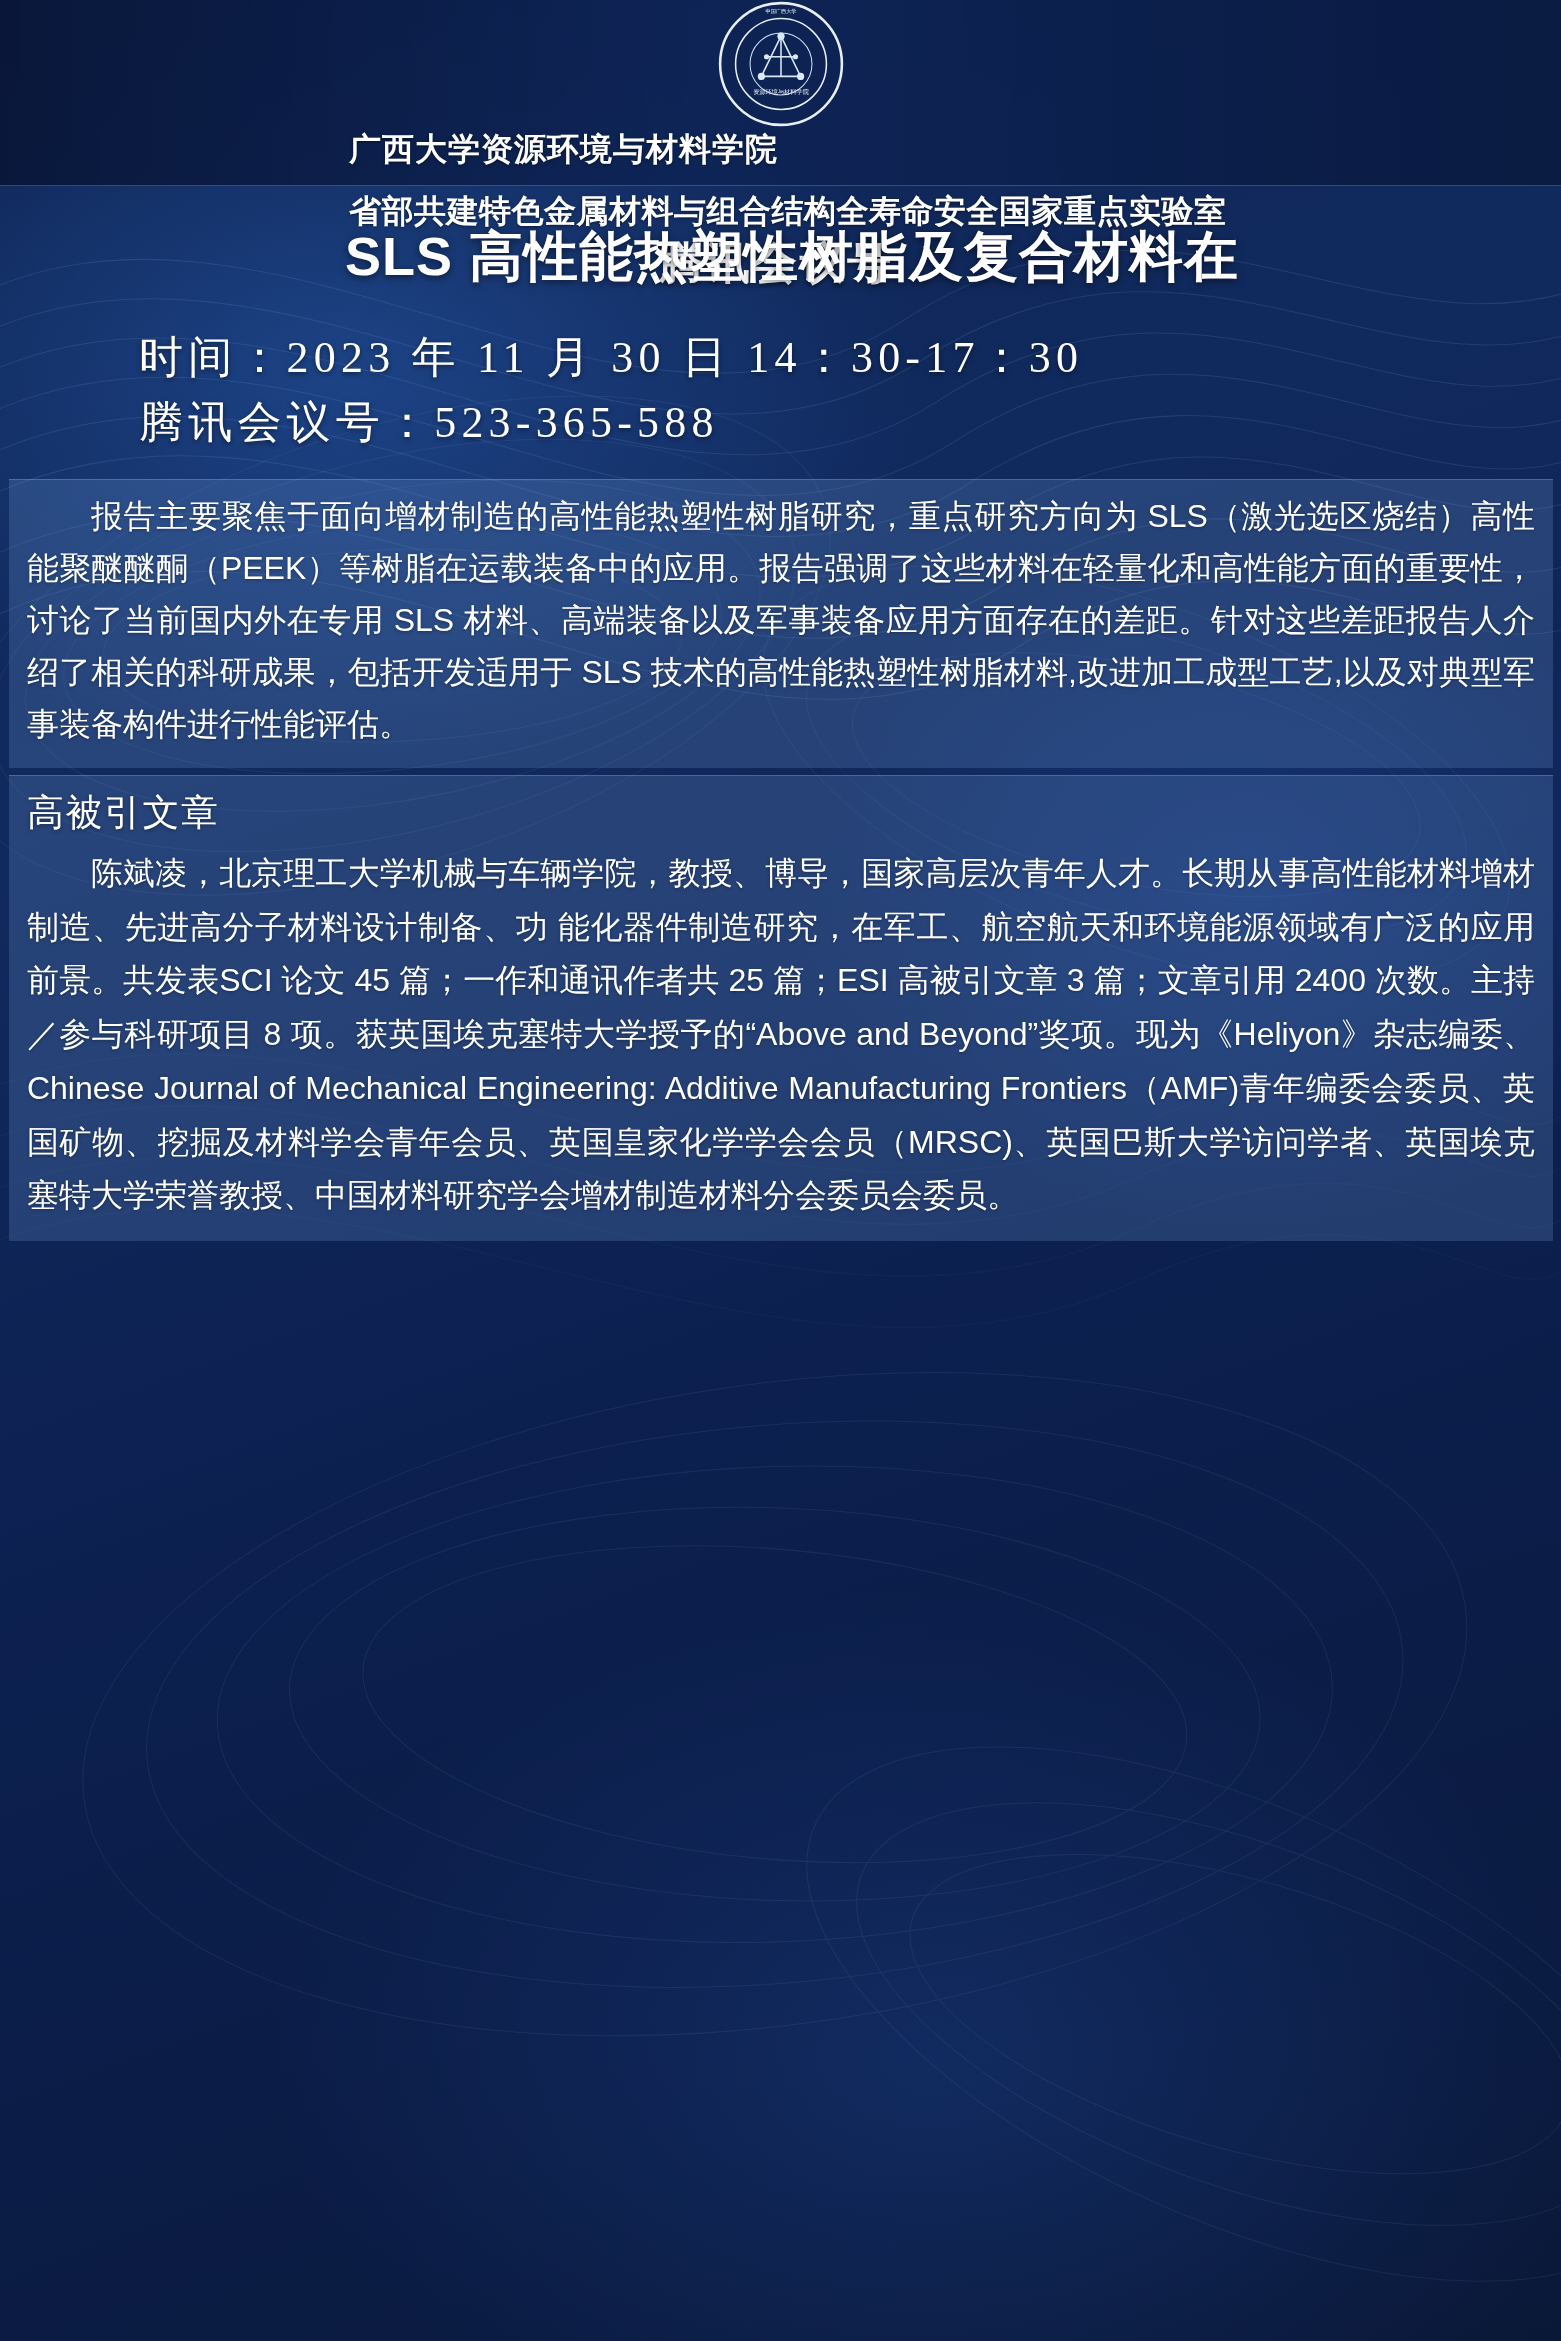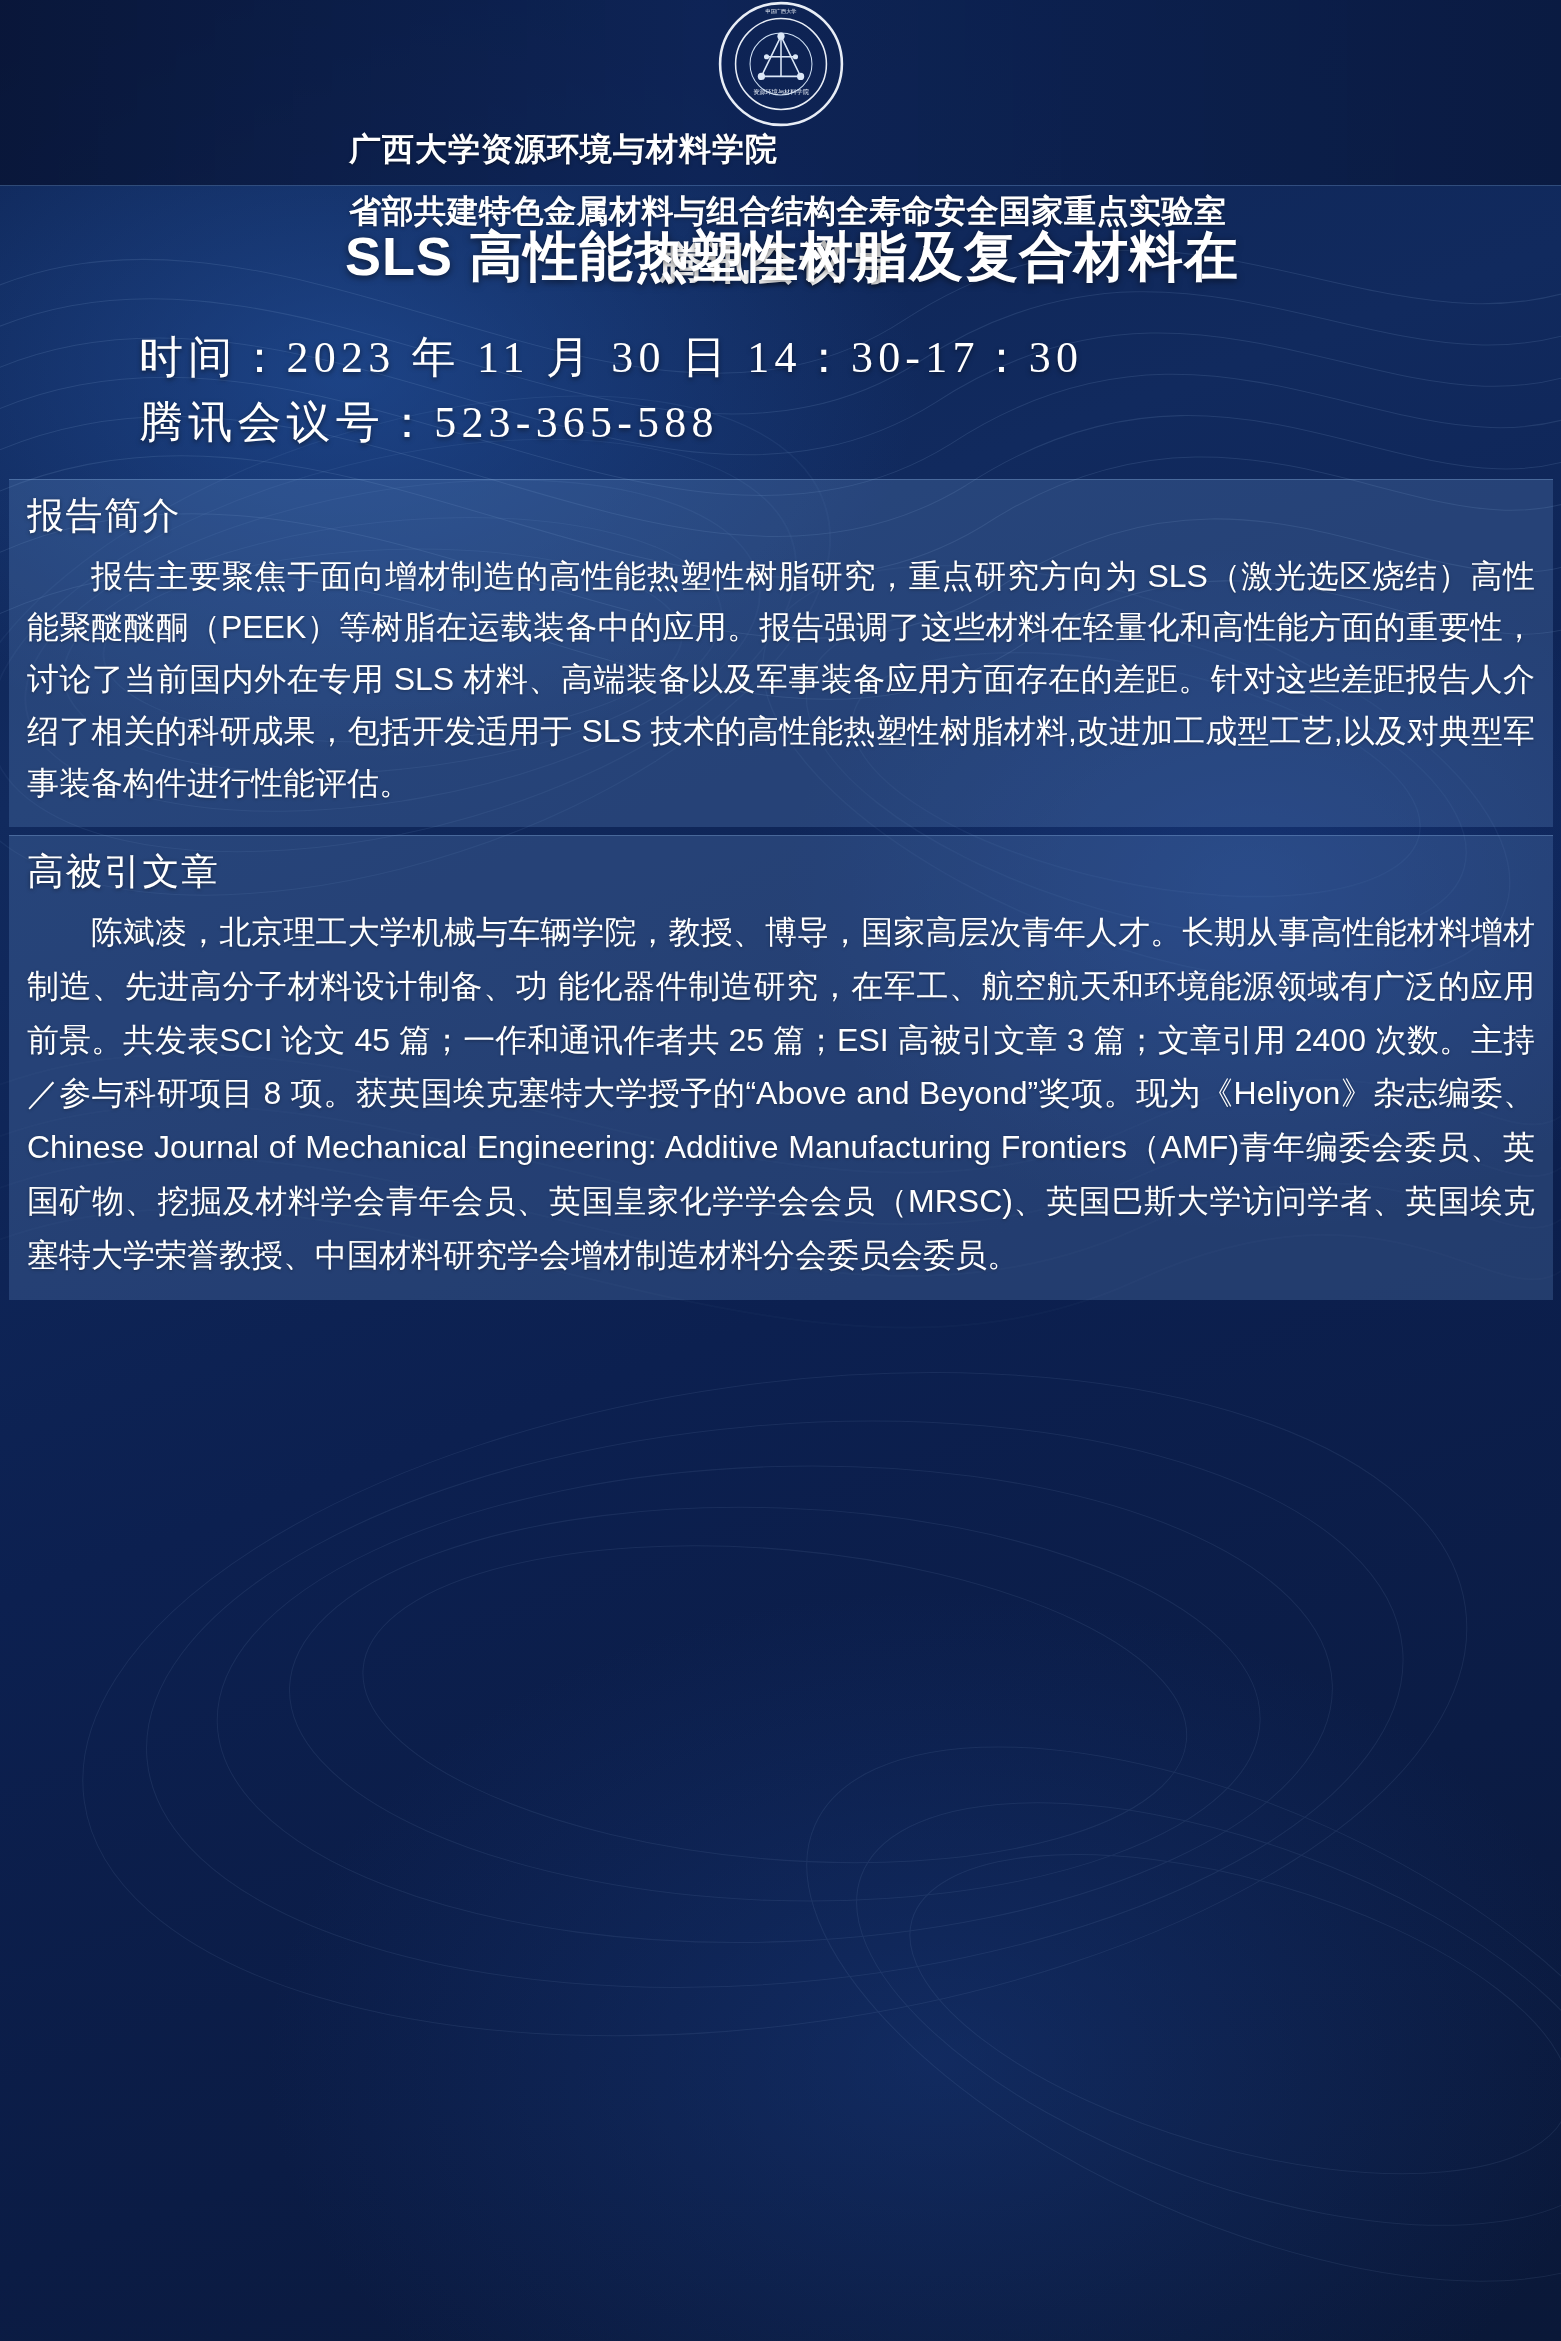--- a/index.html
+++ b/index.html
@@ -225,21 +225,20 @@
   <div class="title-block">
     <div class="title-line">SLS 高性能热塑性树脂及复合材料在</div>
   </div>
 
   <div class="meta">
     <div class="meta-line">时间：2023 年 11 月 30 日 14：30-17：30</div>
     <div class="meta-line">腾讯会议号：523-365-588</div>
   </div>
 
   <div class="panel" id="abstract-panel">
-    <div class="panel-title">报告简介</div>
     <div class="panel-body">报告主要聚焦于面向增材制造的高性能热塑性树脂研究，重点研究方向为 SLS（激光选区烧结）高性能聚醚醚酮（PEEK）等树脂在运载装备中的应用。报告强调了这些材料在轻量化和高性能方面的重要性，讨论了当前国内外在专用 SLS 材料、高端装备以及军事装备应用方面存在的差距。针对这些差距报告人介绍了相关的科研成果，包括开发适用于 SLS 技术的高性能热塑性树脂材料,改进加工成型工艺,以及对典型军事装备构件进行性能评估。</div>
   </div>
 
   <div class="panel" id="bio-panel">
     <div class="panel-title">高被引文章</div>
     <div class="panel-body">陈斌凌，北京理工大学机械与车辆学院，教授、博导，国家高层次青年人才。长期从事高性能材料增材制造、先进高分子材料设计制备、功 能化器件制造研究，在军工、航空航天和环境能源领域有广泛的应用前景。共发表SCI 论文 45 篇；一作和通讯作者共 25 篇；ESI 高被引文章 3 篇；文章引用 2400 次数。主持／参与科研项目 8 项。获英国埃克塞特大学授予的“Above and Beyond”奖项。现为《Heliyon》杂志编委、Chinese Journal of Mechanical Engineering: Additive Manufacturing Frontiers（AMF)青年编委会委员、英国矿物、挖掘及材料学会青年会员、英国皇家化学学会会员（MRSC)、英国巴斯大学访问学者、英国埃克塞特大学荣誉教授、中国材料研究学会增材制造材料分会委员会委员。</div>
   </div>
 
 </div>
 

